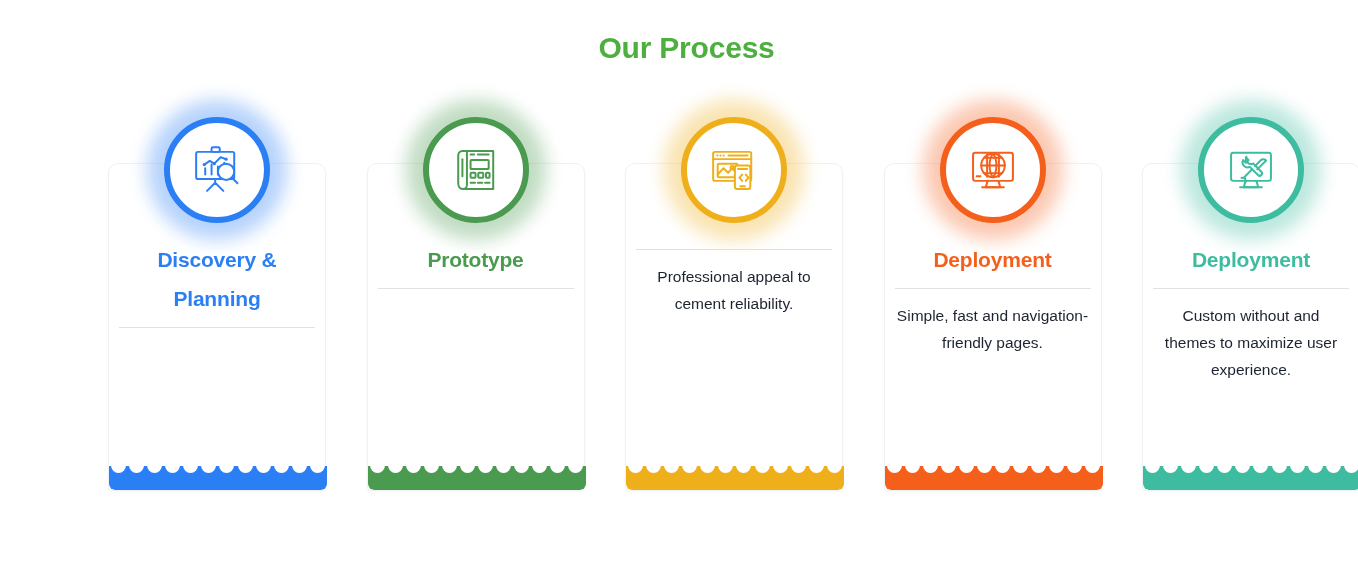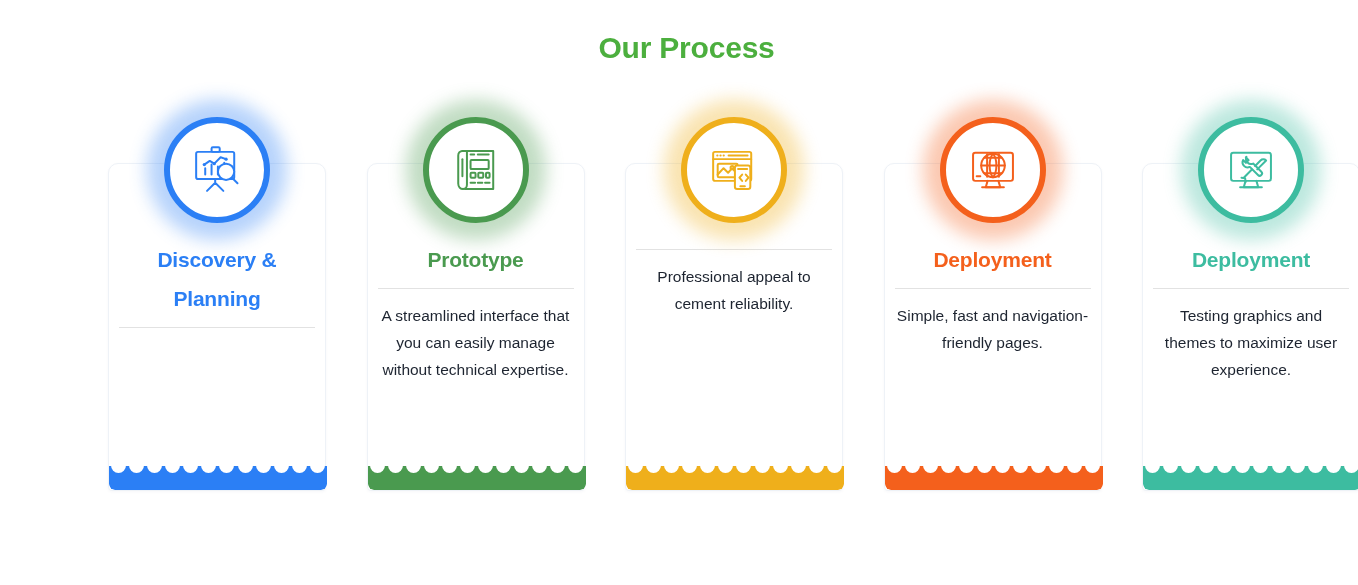--- a/index.html
+++ b/index.html
@@ -224,21 +224,20 @@
         <rect x="26" y="21" width="20" height="10" rx="1"></rect>
         <rect x="26" y="35" width="5.5" height="5.5" rx="1"></rect>
         <rect x="34.5" y="35" width="5.5" height="5.5" rx="1"></rect>
         <rect x="43" y="35" width="4" height="5.5" rx="1"></rect>
         <path d="M26 46h5M34 46h5M42 46h5"></path>
       </svg>
     </div>
     <div class="card">
       <h2 class="card-title" style="color: rgb(74, 154, 79);">Prototype</h2>
       <div class="divider"></div>
-      <p class="card-desc">A streamlined interface that you can easily manage without technical expertise.</p>
       <div class="scallop" style="color: rgb(74, 154, 79);">
         <span class="band"></span>
         <span class="notches">
             <i></i>
             <i></i>
             <i></i>
             <i></i>
             <i></i>
             <i></i>
             <i></i>
@@ -342,21 +341,21 @@
         <path d="M20 51h24"></path>
         <path d="M27 17.5a5.6 5.6 0 007.4 7.4l9 9a2.6 2.6 0 01-3.7 3.7l-9-9A5.6 5.6 0 0123.3 21l3.1 3.1 3-3-3.1-3.1z" fill="#fff"></path>
         <path d="M36.5 27.5l6-6a4.4 4.4 0 016.2 0l-9.8 9.8"></path>
         <path d="M33 31.5l-9 9"></path>
         <path d="M21.5 40.5l4 .6.6 4"></path>
       </svg>
     </div>
     <div class="card">
       <h2 class="card-title" style="color: rgb(61, 188, 160);">Deployment</h2>
       <div class="divider"></div>
-      <p class="card-desc">Testing graphics and themes to maximize user experience.</p>
+      <p class="card-desc">Custom without and themes to maximize user experience.</p>
       <div class="scallop" style="color: rgb(61, 188, 160);">
         <span class="band"></span>
         <span class="notches">
             <i></i>
             <i></i>
             <i></i>
             <i></i>
             <i></i>
             <i></i>
             <i></i>

